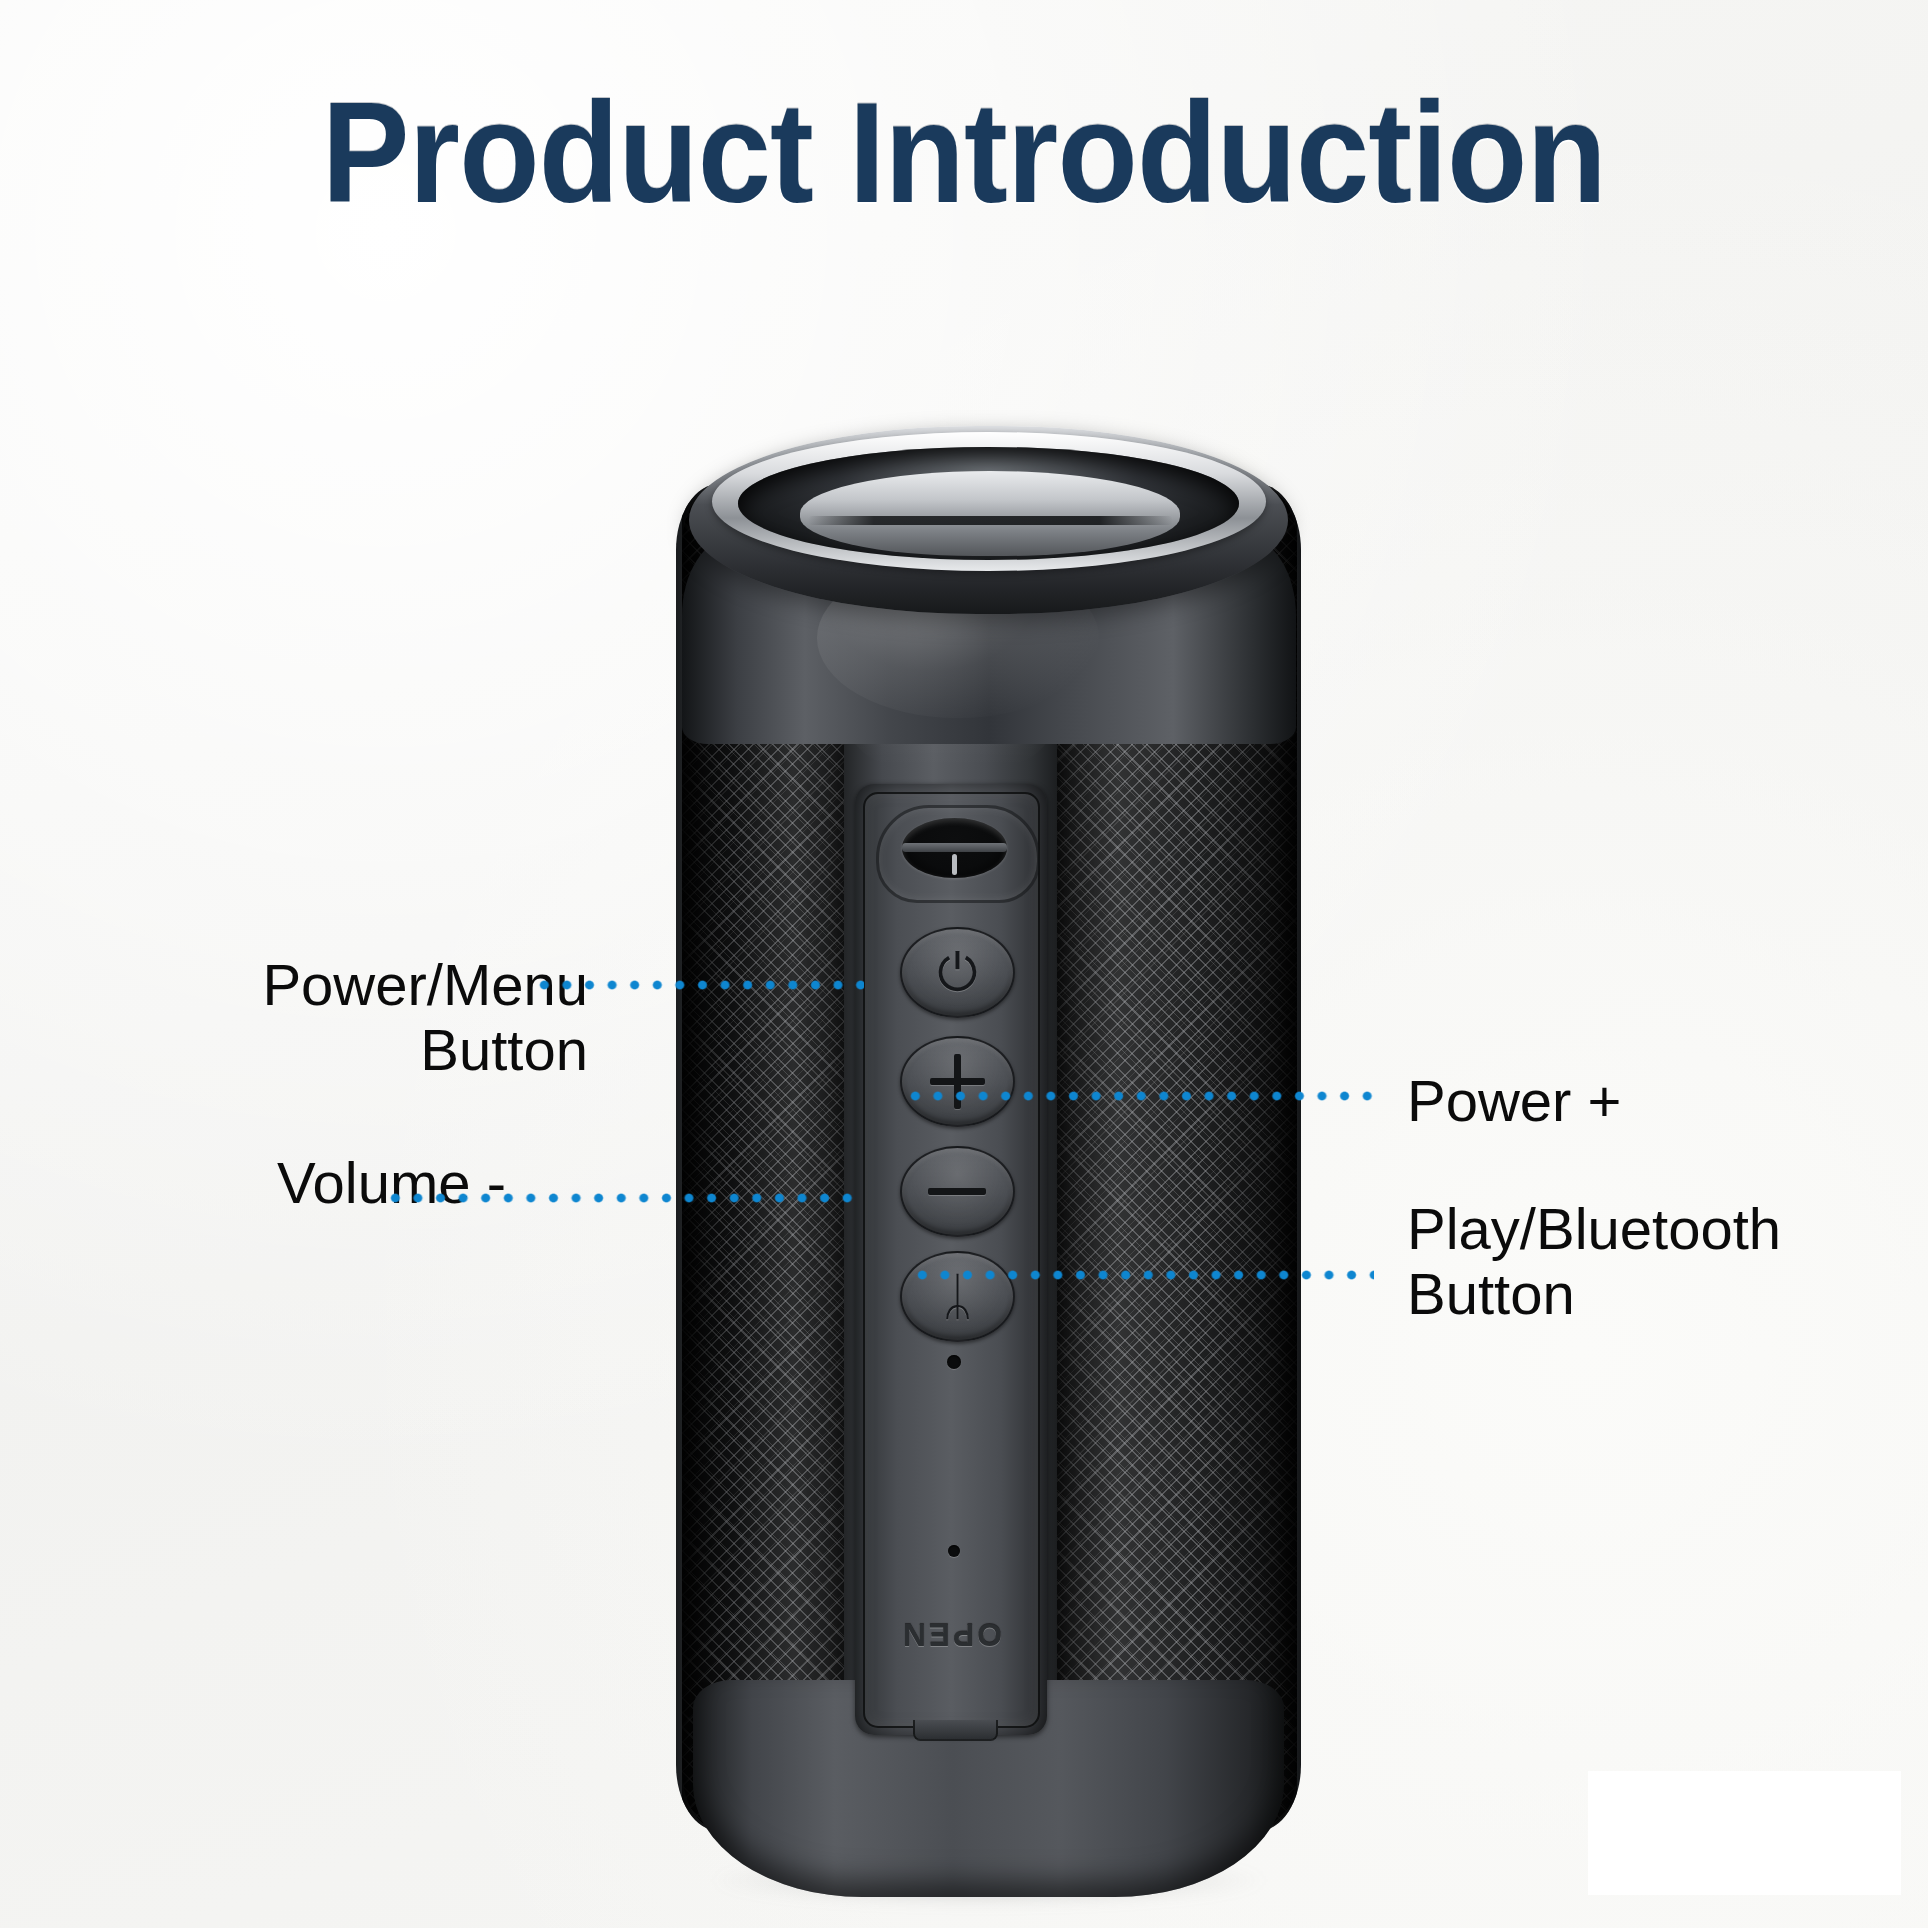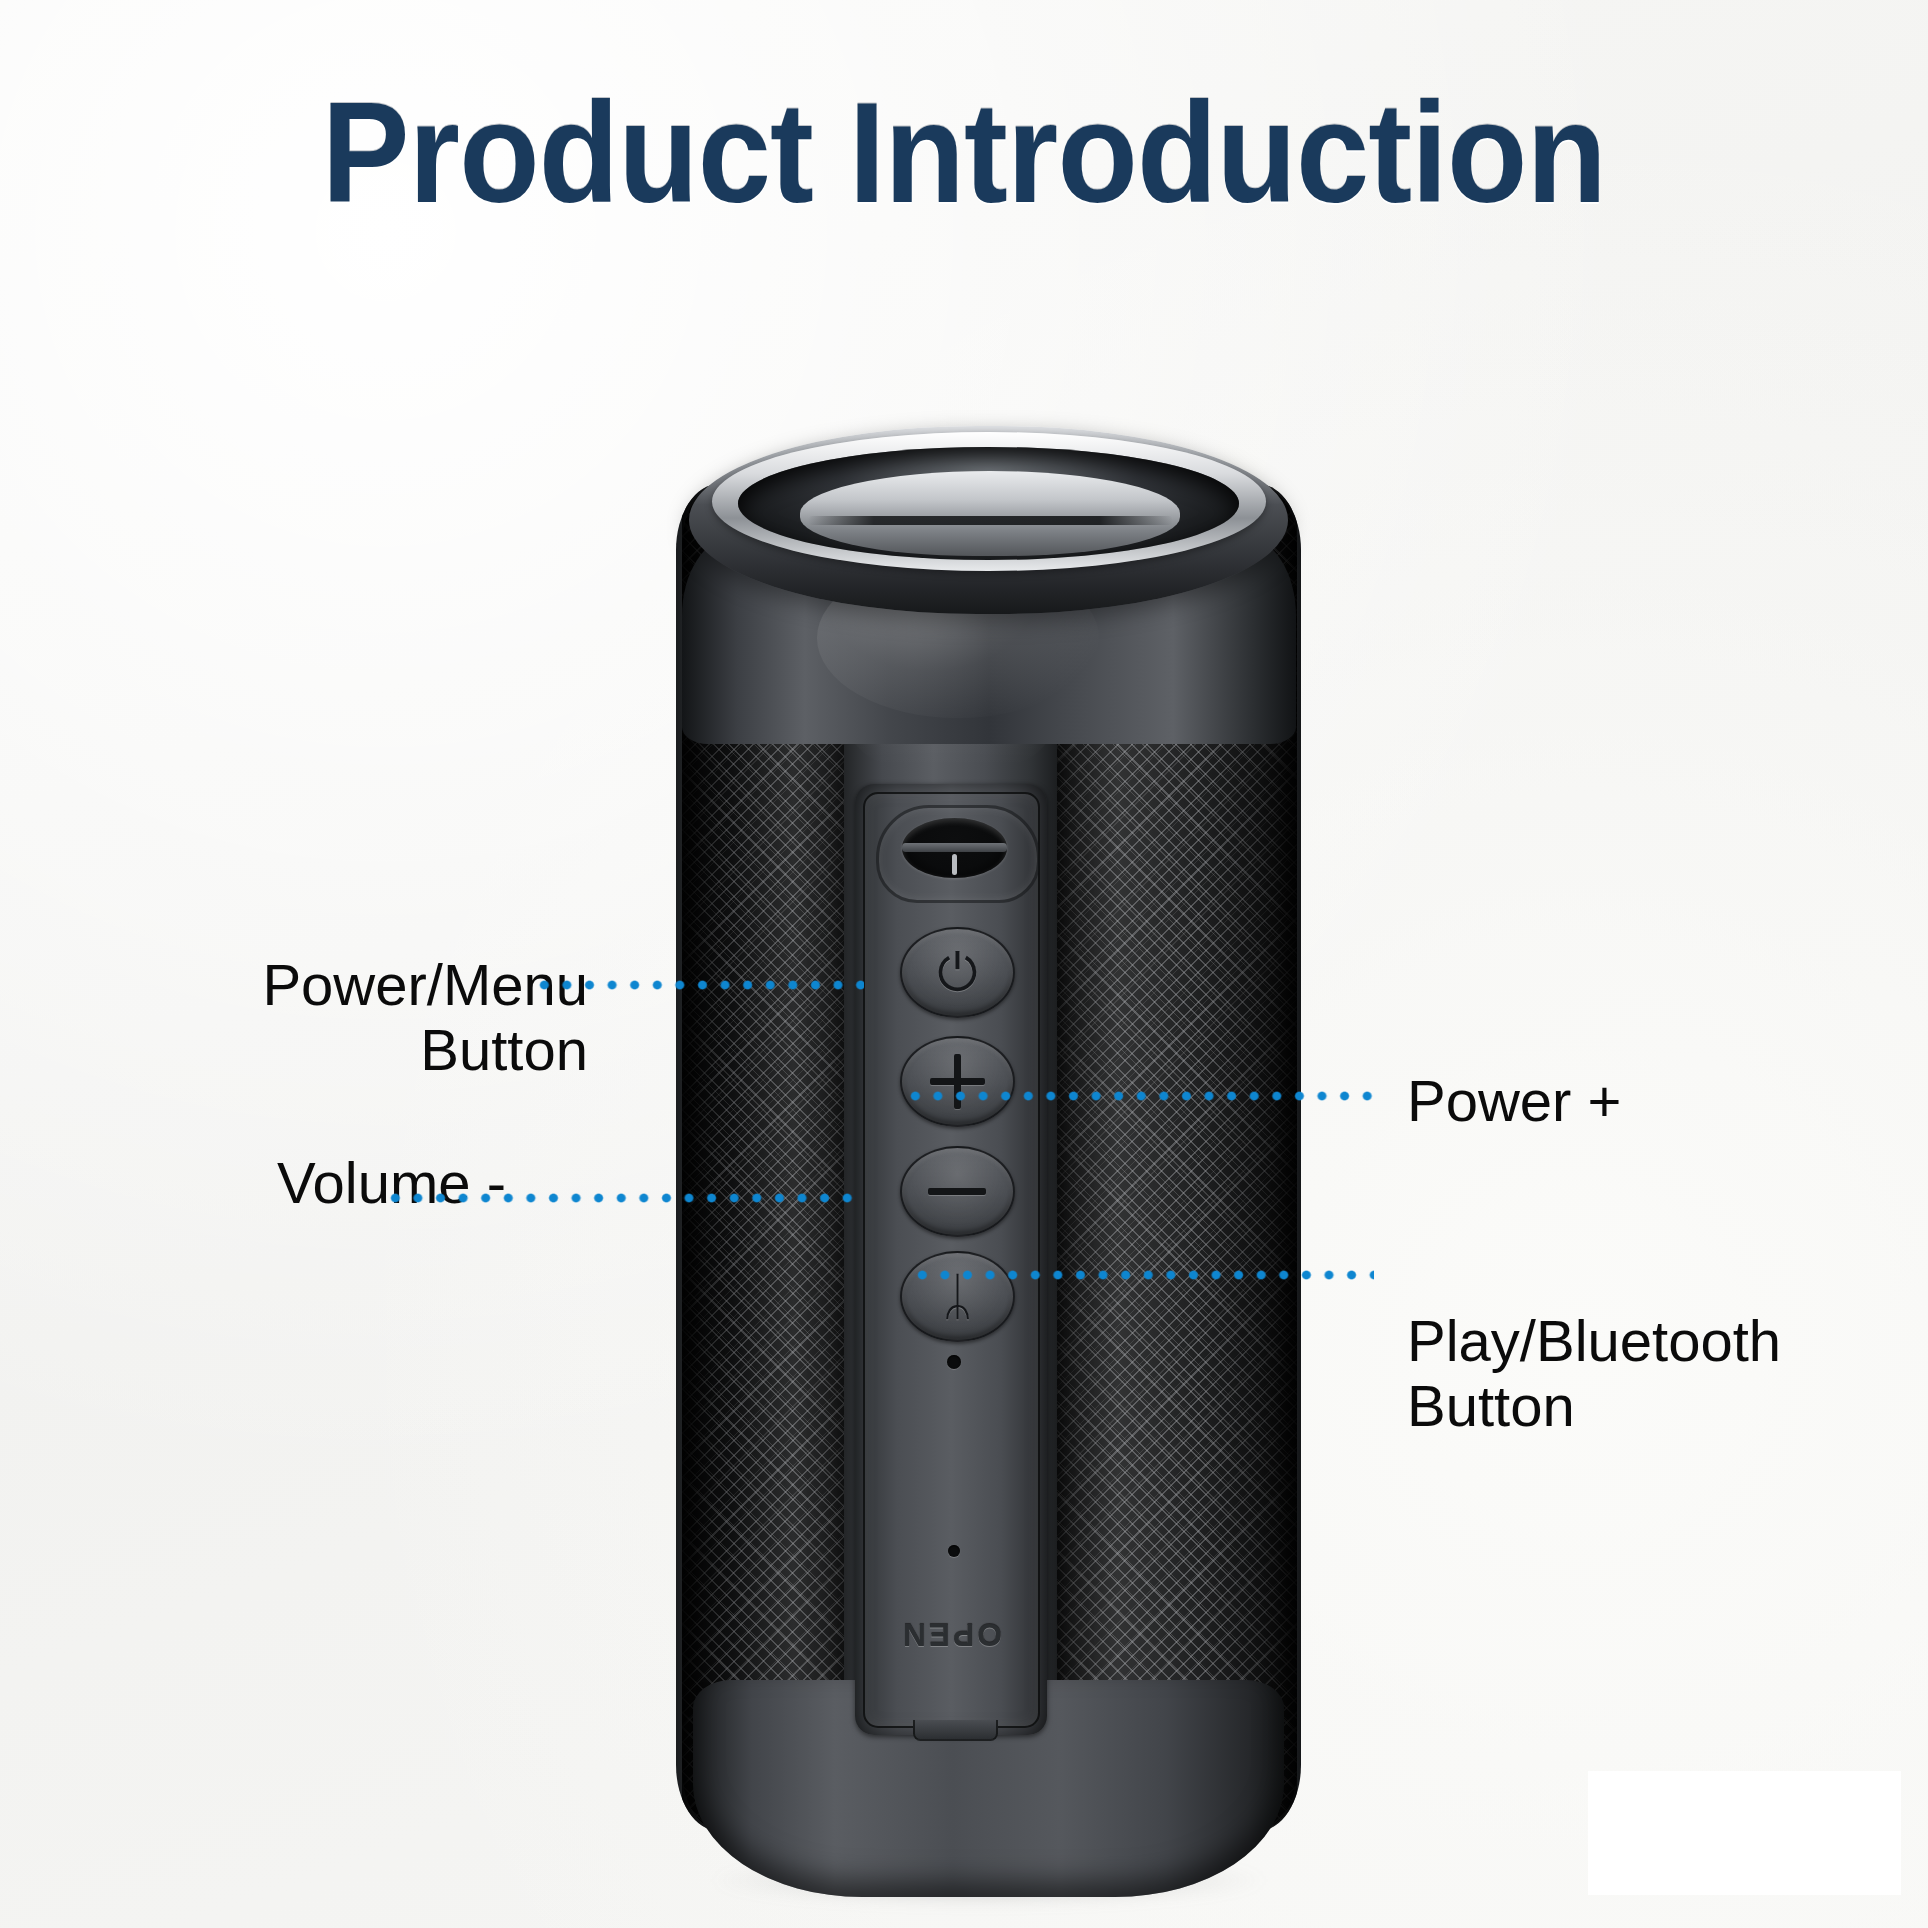--- a/index.html
+++ b/index.html
@@ -350,18 +350,18 @@
 <div class="label left-side" style="left:98px; top:953px; width:490px;">Power/Menu
 Button</div>
 <div class="leader" style="left:533px; top:980px; width:331px;"></div>
 
 <div class="label left-side" style="left:98px; top:1151px; width:395px;margin-left:13px;">Volume -</div>
 <div class="leader" style="left:384px; top:1193px; width:480px;"></div>
 
 <div class="label right-side" style="left:1407px; top:1069px; width:490px;">Power +</div>
 <div class="leader" style="left:904px; top:1091px; width:471px;"></div>
 
-<div class="label right-side" style="left:1407px; top:1309px; width:508px;">Play/Bluetooth
+<div class="label right-side" style="left:1407px; top:1197px; width:508px;">Play/Bluetooth
 Button</div>
 <div class="leader" style="left:911px; top:1270px; width:463px;"></div>
 
 <div style="position:absolute;left:1588px;top:1771px;width:313px;height:124px;background:#ffffff;"></div>
 
 
 </body></html>

